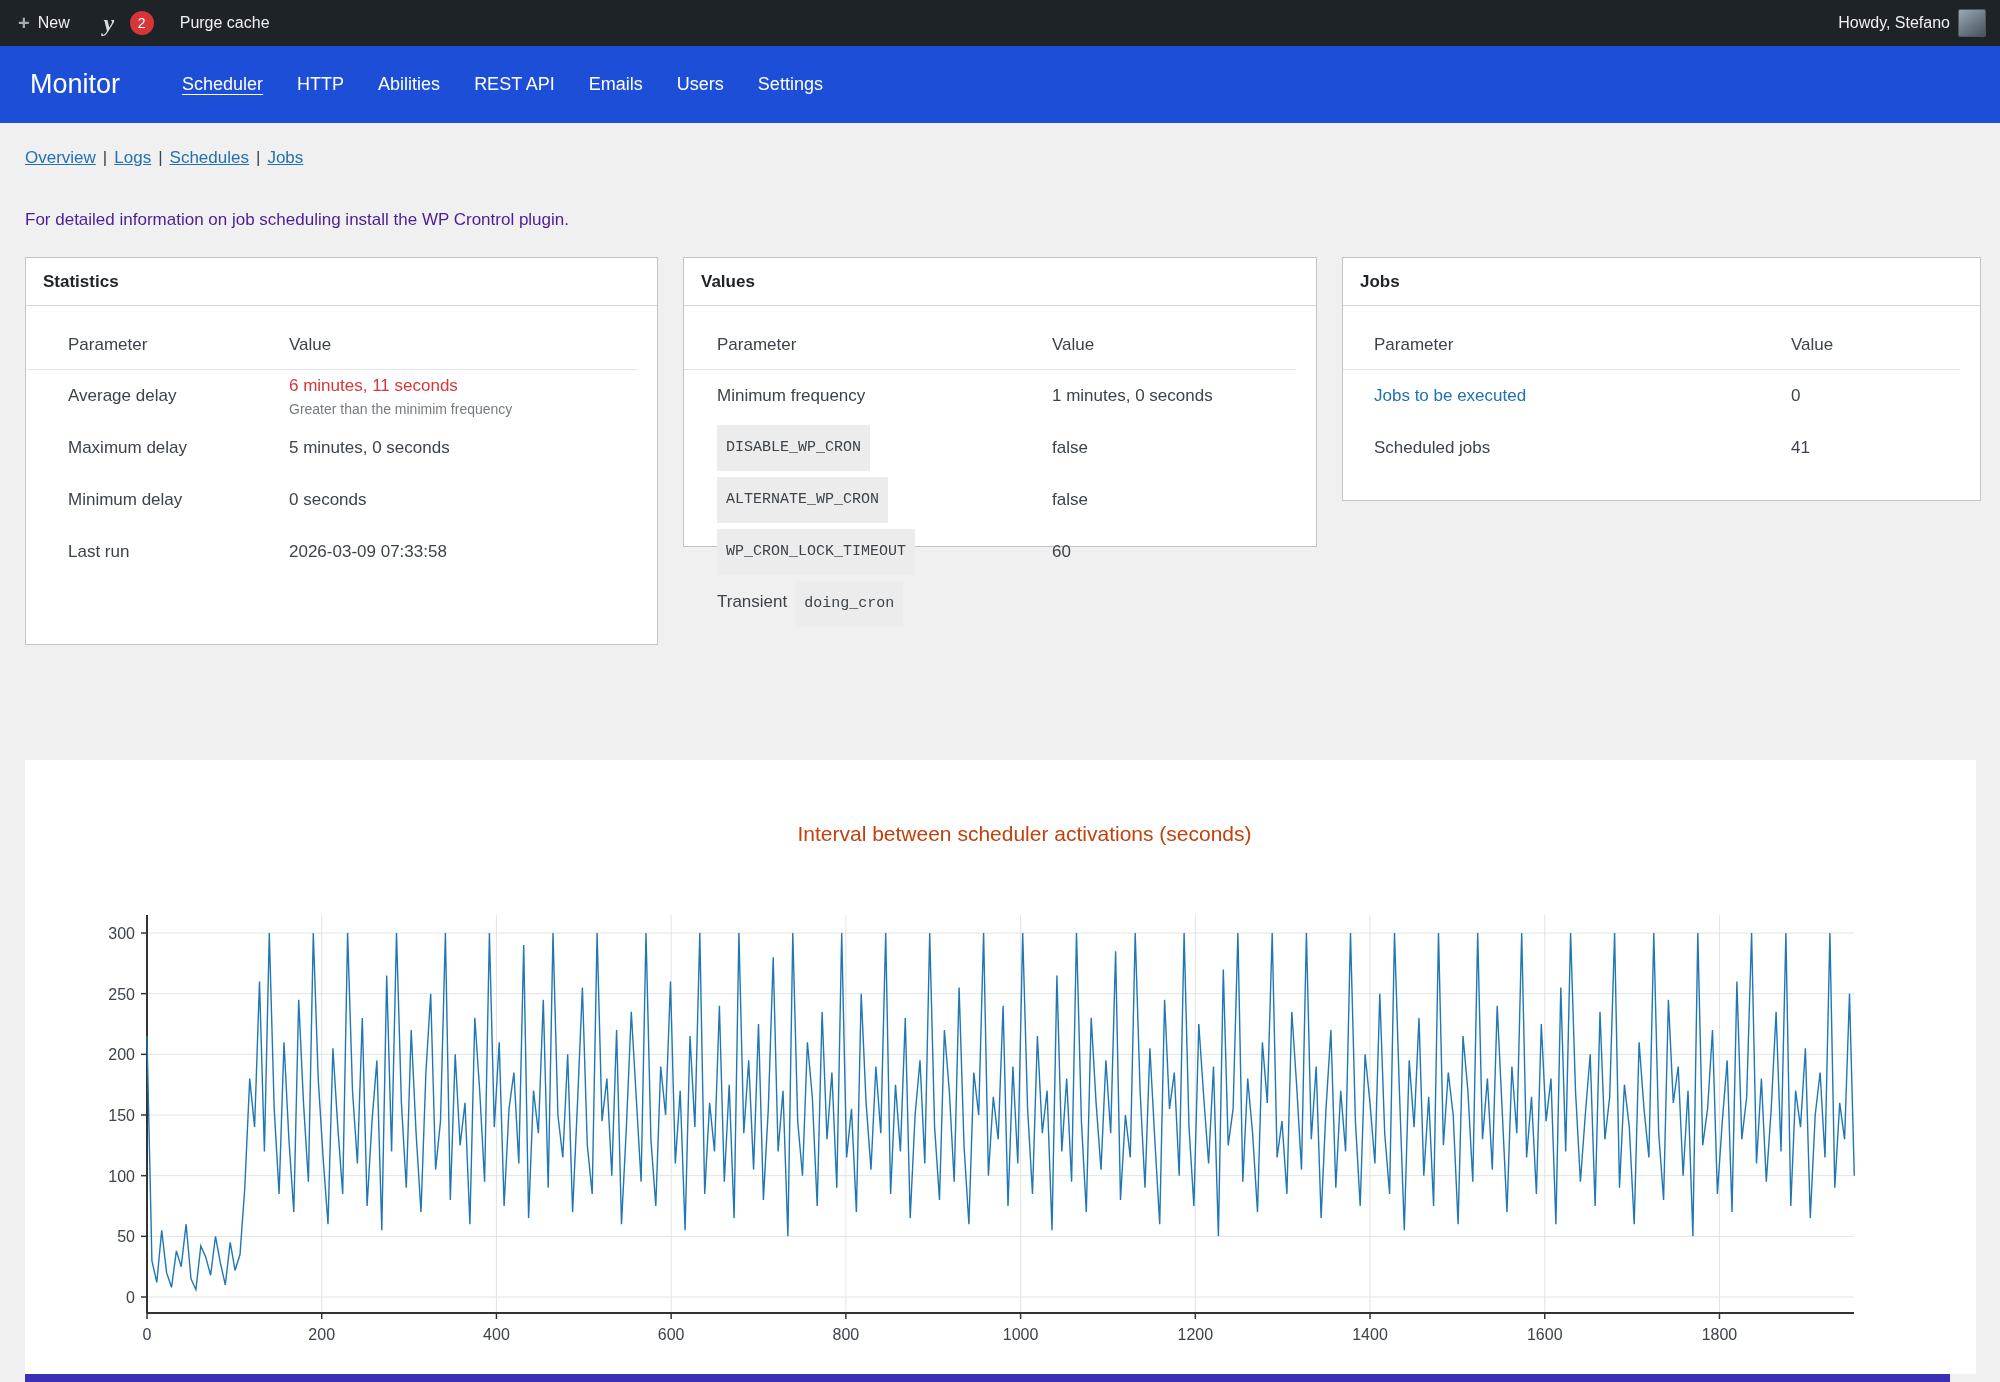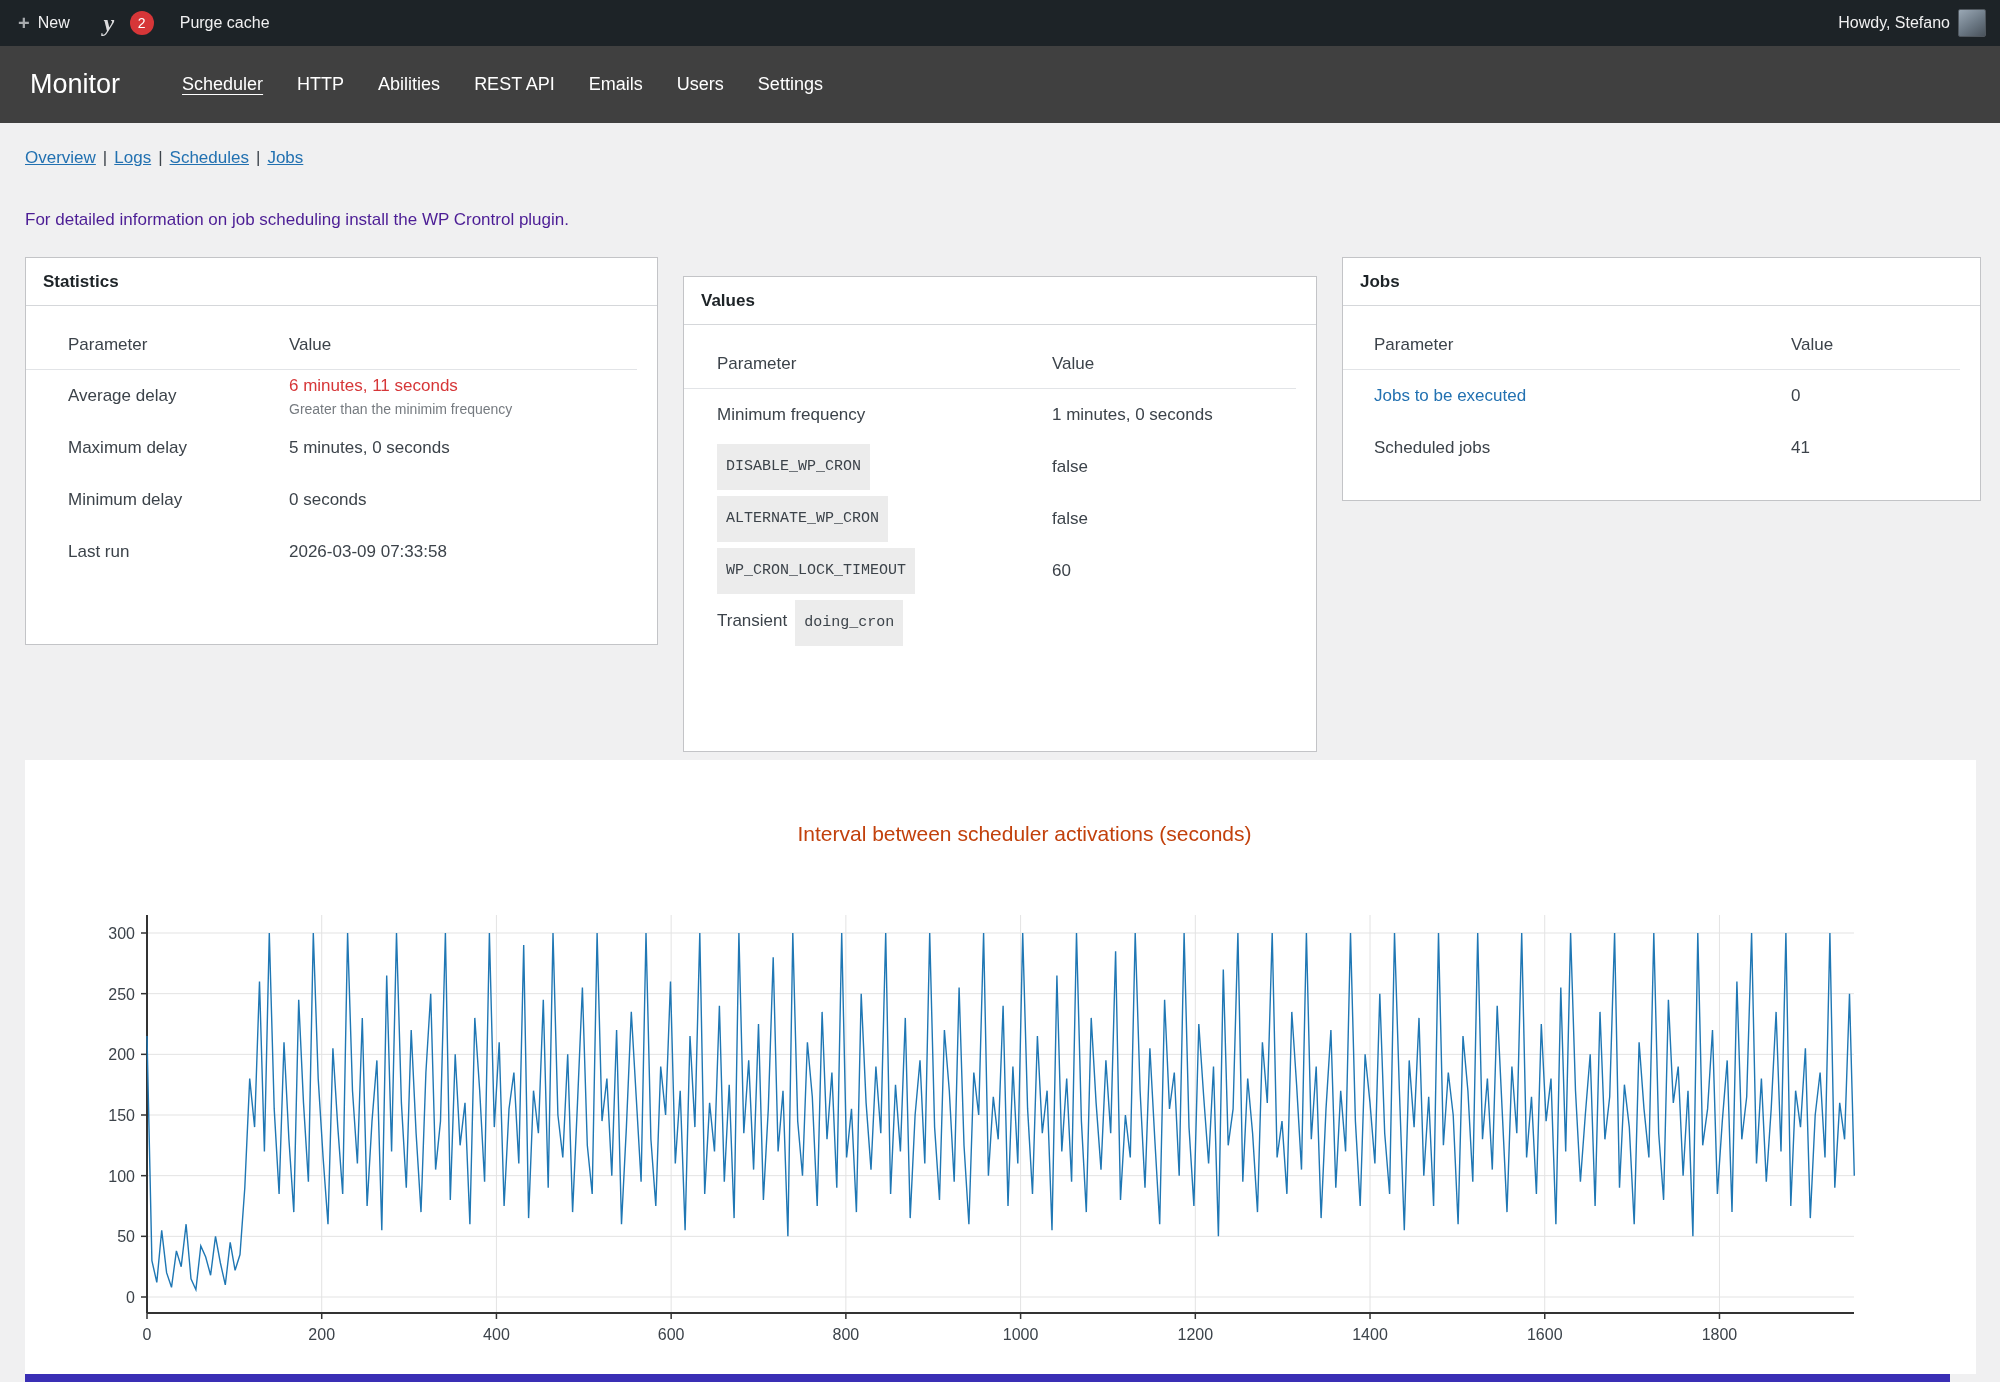--- a/index.html
+++ b/index.html
@@ -33,38 +33,38 @@
   }
   .ab-right { display:flex; align-items:center; gap:10px; }
   .avatar {
     width:28px; height:28px; border-radius:2px;
     background:linear-gradient(145deg,#9aa8b5 0%,#6b7884 55%,#49525b 100%);
     border:1px solid #50575e;
   }
   
   #main-nav {
     position:absolute; left:0; top:46px; width:2000px; height:77px;
-    background:#404040; color:#fff;
+    background:#1d4ed8; color:#fff;
     display:flex; align-items:center; padding:0 30px;
   }
   .brand { font-size:27px; font-weight:400; margin-right:62px; }
   .nav-menu { display:flex; align-items:center; gap:34px; }
   .nav-item { color:#fff; font-size:18px; text-decoration:none; cursor:pointer; }
   .nav-item.active { text-decoration:underline; text-underline-offset:4px; }
   
   #breadcrumb { position:absolute; left:25px; top:148px; font-size:17px; }
   #breadcrumb a { color:#2271b1; text-decoration:underline; cursor:pointer; }
   .bc-sep { color:#3c434a; margin:0 7px; }
   #intro { position:absolute; left:25px; top:210px; font-size:17px; color:#4c1d95; }
   
   .card {
     position:absolute; background:#fff; border:1px solid #c3c4c7;
   }
   #card-statistics { left:25px;  top:257px; width:633px; height:388px; }
-  #card-values     { left:683px; top:257px; width:634px; height:476px;margin-top:19px; }
+  #card-values     { left:683px; top:257px; width:634px; height:290px; }
   #card-jobs       { left:1342px;top:257px; width:639px; height:244px; }
   .card-title {
     height:48px; display:flex; align-items:center; padding:0 17px;
     font-size:17px; font-weight:700; color:#1d2327;
     border-bottom:1px solid #d5d7da;
   }
   .card-table { padding-top:14px; }
   .trow { display:flex; align-items:center; min-height:52px; }
   .trow.thead { border-bottom:1px solid #e2e4e7; min-height:50px; margin-right:20px; }
   #card-statistics .trow { padding-left:42px; }

